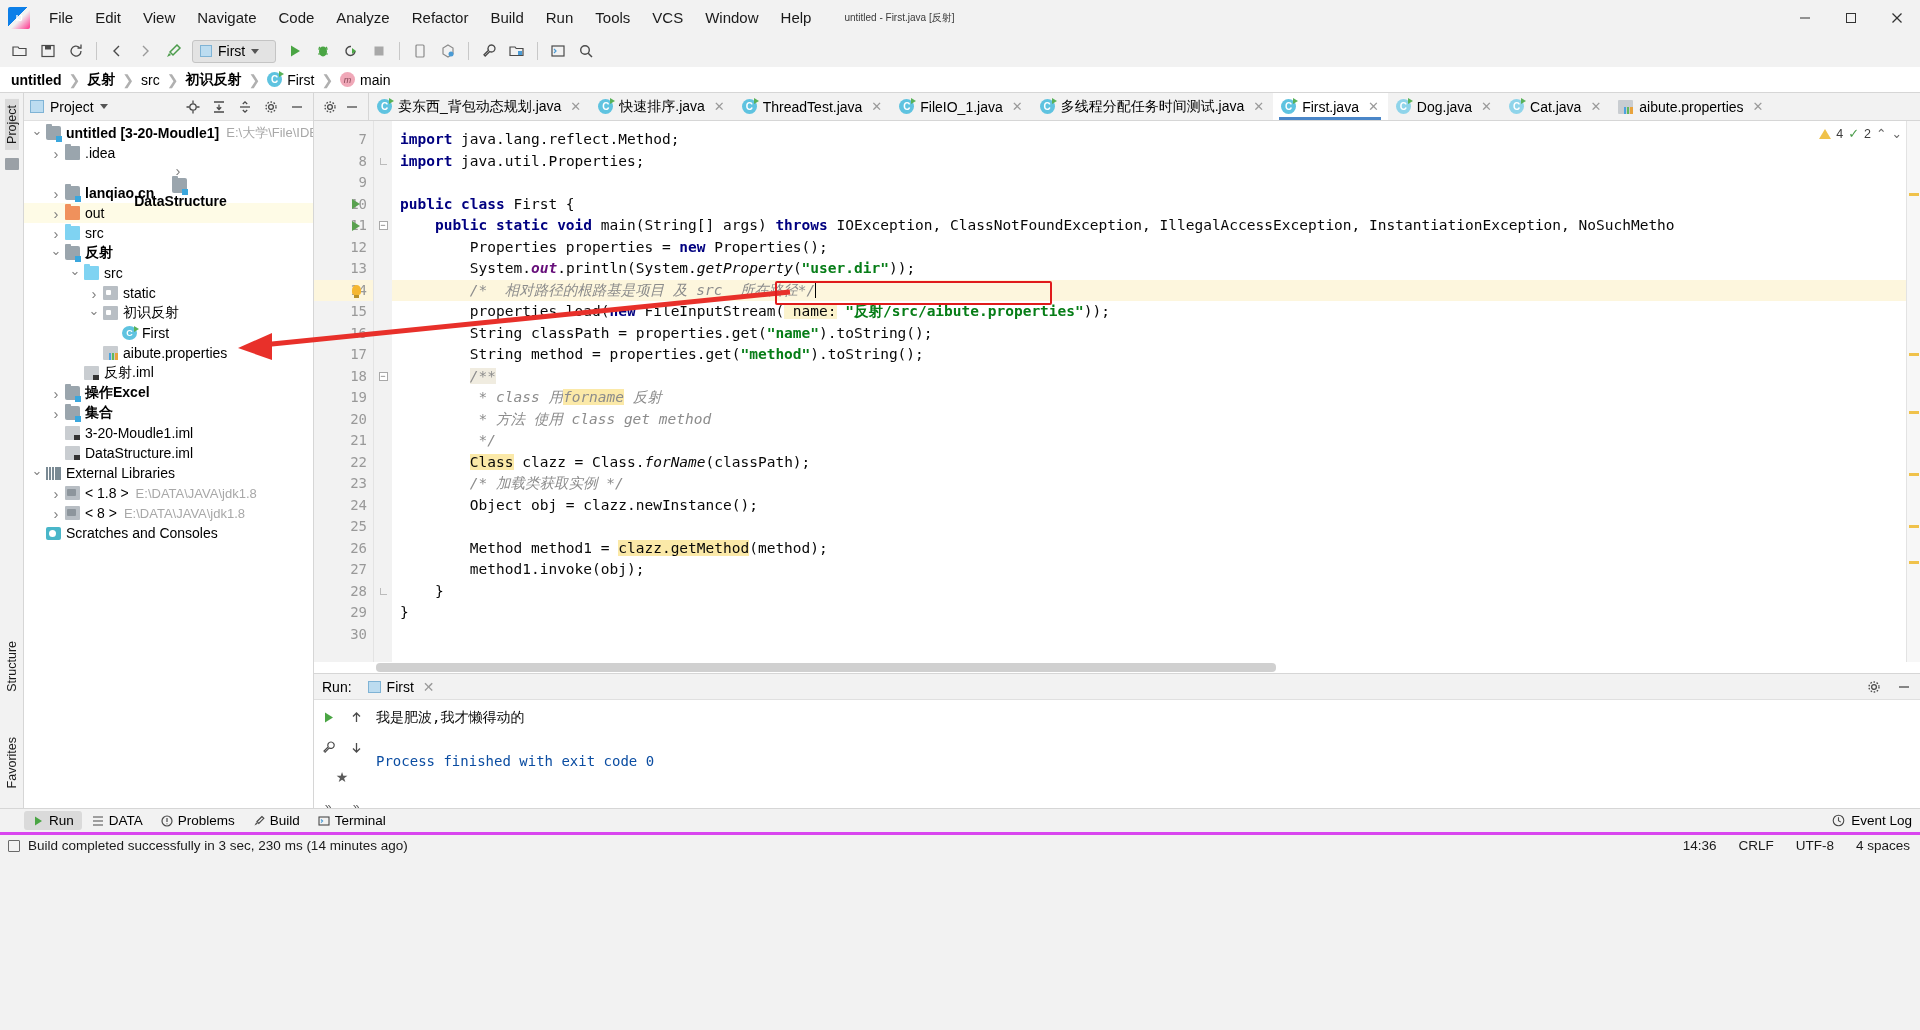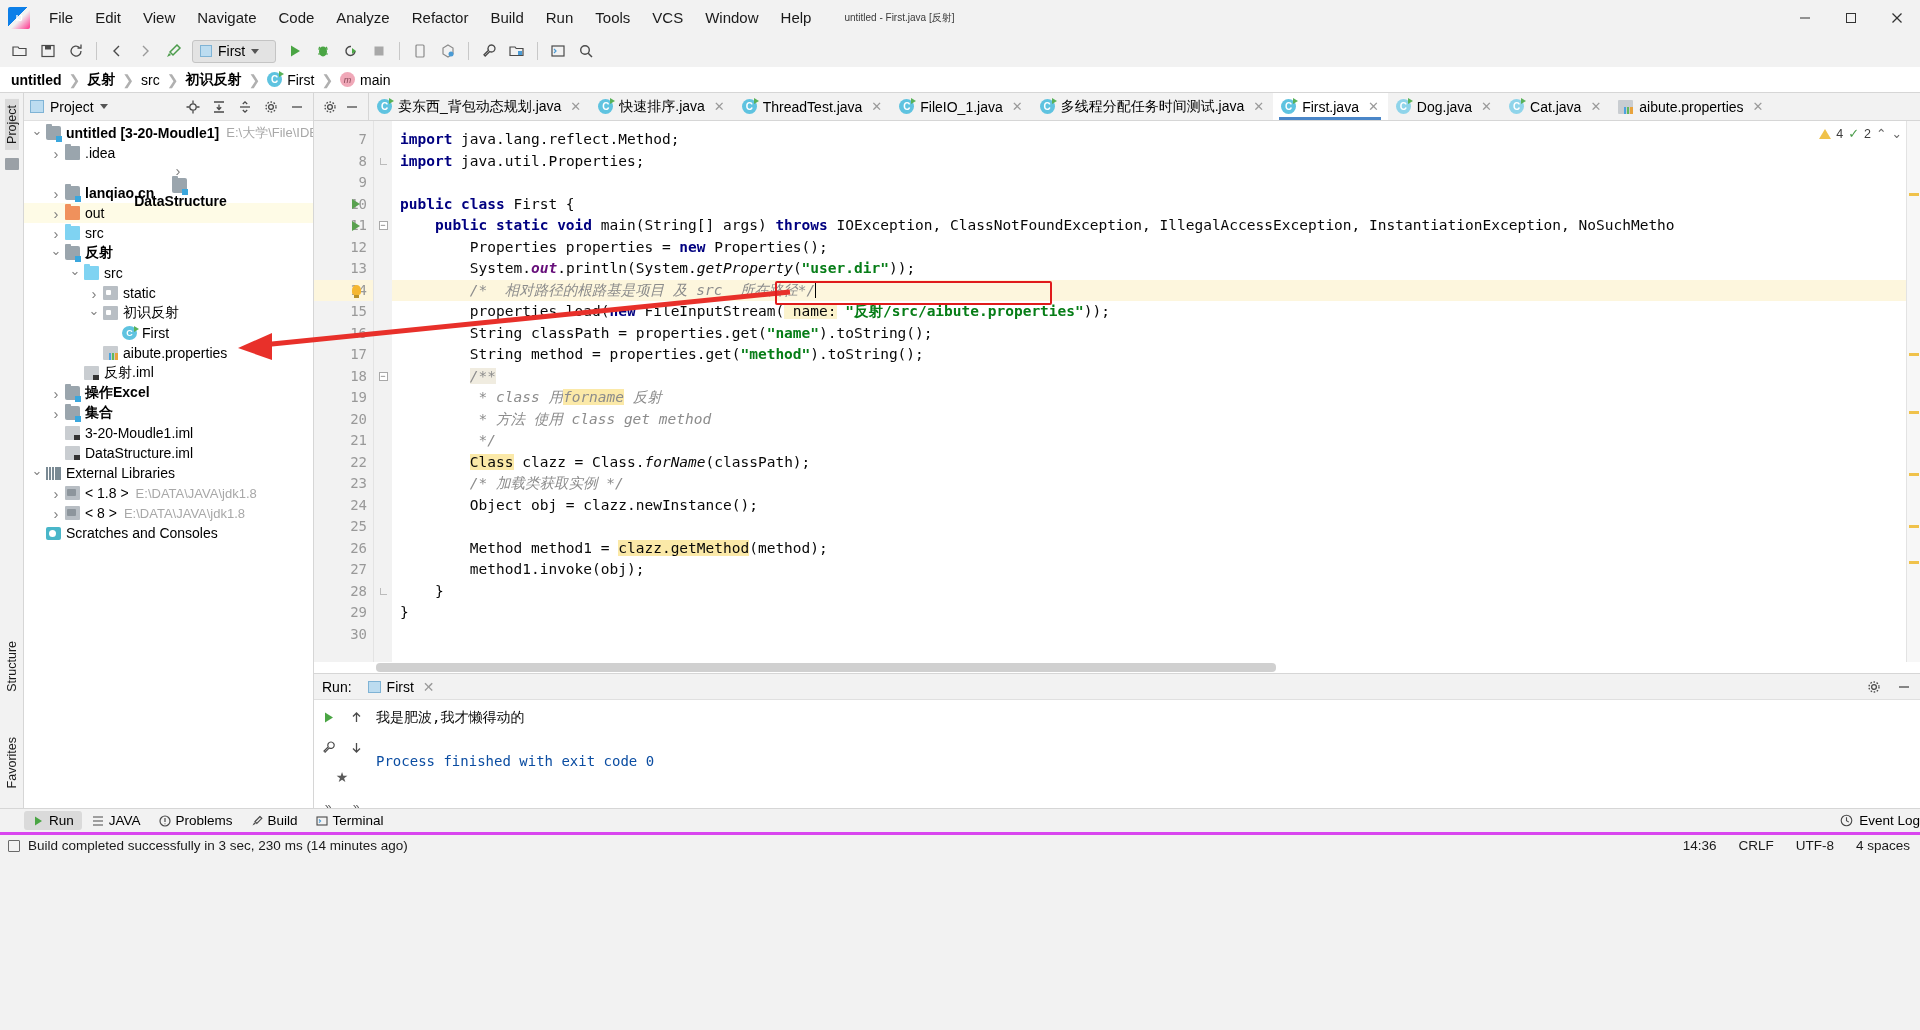--- a/index.html
+++ b/index.html
@@ -246,21 +246,21 @@
   .console .line { height:22px; line-height:22px; white-space:pre; }
   .console .done { color:#0b4da2; }
 
   
   .bottom-tools {
     height: 24px; flex:0 0 24px; background:#f2f2f2; display:flex; align-items:center;
     padding-left: 24px; gap: 2px; border-top:1px solid #d6d6d6; font-size: 13.5px; position: relative;
   }
   .bt { display:flex; align-items:center; gap:5px; padding: 2px 8px; border-radius:3px; }
   .bt.sel { background:#dadada; }
-  .bt-right { position:absolute; right:0; display:flex; align-items:center; gap:6px; }
+  .bt-right { position:absolute; right:8px; display:flex; align-items:center; gap:6px; }
   .statusbar {
     height: 24px; flex:0 0 24px; background:#f2f2f2; display:flex; align-items:center;
     padding-left: 8px; font-size:13.5px; color:#1a1a1a; position:relative; border-top:3px solid #d946ef;
   }
   .sb-right { position:absolute; right:10px; display:flex; align-items:center; gap:22px; }
   .sb-ico { width:12px; height:12px; border:1.4px solid #6a6a6a; margin-right:8px; border-radius:1px; }
 
   
   .annot { position:absolute; left:0; top:0; width:1920px; height:1030px; pointer-events:none; z-index: 50; }
   .red-box {
@@ -829,21 +829,21 @@
     <div class="bt sel">
       <svg width="12" height="12" viewBox="0 0 12 12">
           <path d="M3 1.5l7 4.5-7 4.5z" fill="#4aa544"></path>
         </svg>
       <span>Run</span>
     </div>
     <div class="bt">
       <svg width="12" height="12" viewBox="0 0 12 12">
           <path d="M1 2h10M1 6h10M1 10h10" stroke="#4a4a4a" stroke-width="1.2"></path>
         </svg>
-      <span>JAVA</span>
+      <span>DATA</span>
     </div>
     <div class="bt">
       <svg width="12" height="12" viewBox="0 0 12 12">
           <circle cx="6" cy="6" r="5" fill="none" stroke="#4a4a4a" stroke-width="1.2"></circle>
           <path d="M6 3v4M6 8.5v.8" stroke="#4a4a4a" stroke-width="1.2"></path>
         </svg>
       <span>Problems</span>
     </div>
     <div class="bt">
       <svg width="12" height="12" viewBox="0 0 12 12">

